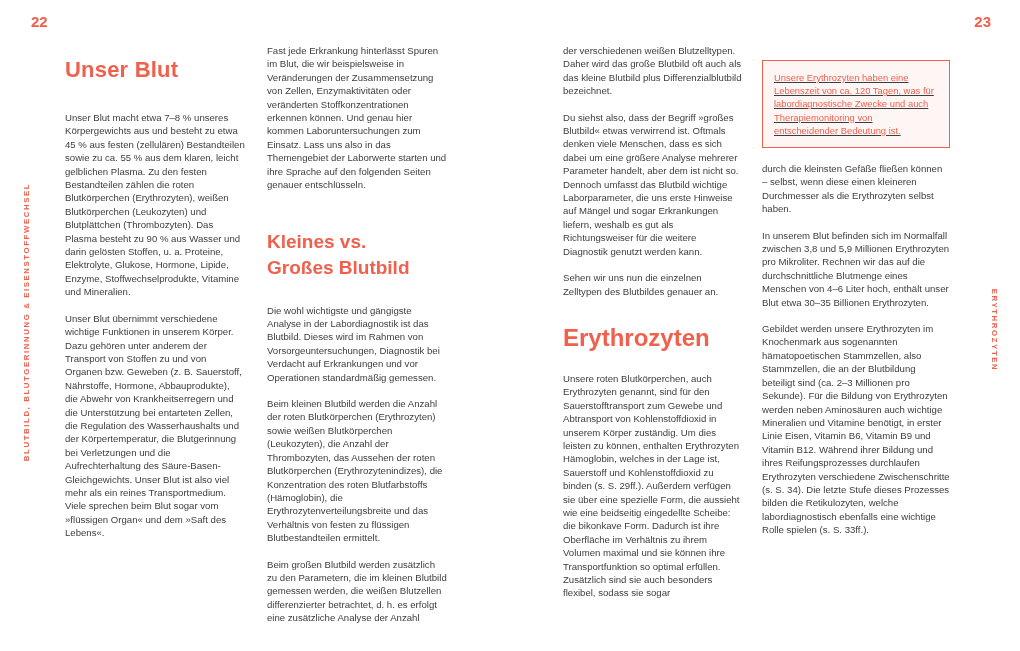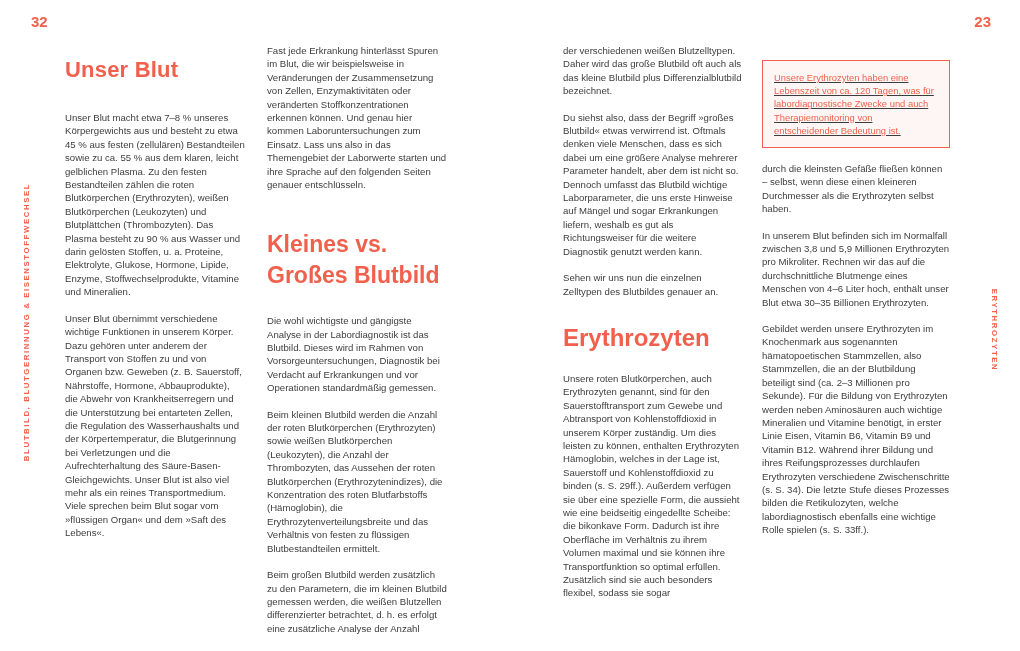--- a/index.html
+++ b/index.html
@@ -23,21 +23,21 @@
   .col4{left:762px;top:60px;width:188px;}
   p.body{
     margin:0 0 13px 0;font-size:9.6px;line-height:13.4px;
     overflow-wrap:break-word;
   }
   .h1{
     font-size:22px;color:var(--accent,#f0604d);font-weight:bold;
     margin:0 0 28px 0;letter-spacing:.2px;
   }
   .h2{
-    font-size:23px;color:var(--accent,#f0604d);font-weight:bold;
+    font-size:19px;color:var(--accent,#f0604d);font-weight:bold;
     margin:38px 0 24px 0;line-height:1.32;white-space:pre-line;
   }
   .h3{
     font-size:24px;color:var(--accent,#f0604d);font-weight:bold;
     margin:26px 0 20px 0;
   }
   .page-num{
     position:absolute;top:13px;font-size:15px;font-weight:bold;
     color:var(--accent,#f0604d);
   }
@@ -61,21 +61,21 @@
     padding:10px 11px;margin:0 0 14px 0;text-decoration:underline;
   }
   .callout p{
     margin:0;color:var(--accent,#f0604d);
     font-size:9.4px;line-height:13.2px;
   }
 </style>
 </head>
 <body>
 
-<div class="page-num pn-left">32</div>
+<div class="page-num pn-left">22</div>
 <div class="page-num pn-right">23</div>
 
 <div class="vlabel vlabel-left">BLUTBILD, BLUTGERINNUNG &amp; EISENSTOFFWECHSEL</div>
 <div class="vlabel vlabel-right">ERYTHROZYTEN</div>
 
 <div class="col col1">
   <h2 class="h1">Unser Blut</h2>
   <p class="body">Unser Blut macht etwa 7–8 % unseres Körpergewichts aus und besteht zu etwa 45 % aus festen (zellulären) Bestandteilen sowie zu ca. 55 % aus dem klaren, leicht gelblichen Plasma. Zu den festen Bestandteilen zählen die roten Blutkörperchen (Erythrozyten), weißen Blutkörperchen (Leukozyten) und Blutplättchen (Thrombozyten). Das Plasma besteht zu 90 % aus Wasser und darin gelösten Stoffen, u. a. Proteine, Elektrolyte, Glukose, Hormone, Lipide, Enzyme, Stoffwechselprodukte, Vitamine und Mineralien.</p>
   <p class="body">Unser Blut übernimmt verschiedene wichtige Funktionen in unserem Körper. Dazu gehören unter anderem der Transport von Stoffen zu und von Organen bzw. Geweben (z. B. Sauerstoff, Nährstoffe, Hormone, Abbauprodukte), die Abwehr von Krankheitserregern und die Unterstützung bei entarteten Zellen, die Regulation des Wasserhaushalts und der Körpertemperatur, die Blutgerinnung bei Verletzungen und die Aufrechterhaltung des Säure-Basen-Gleichgewichts. Unser Blut ist also viel mehr als ein reines Transportmedium. Viele sprechen beim Blut sogar vom »flüssigen Organ« und dem »Saft des Lebens«.</p>
 </div>

